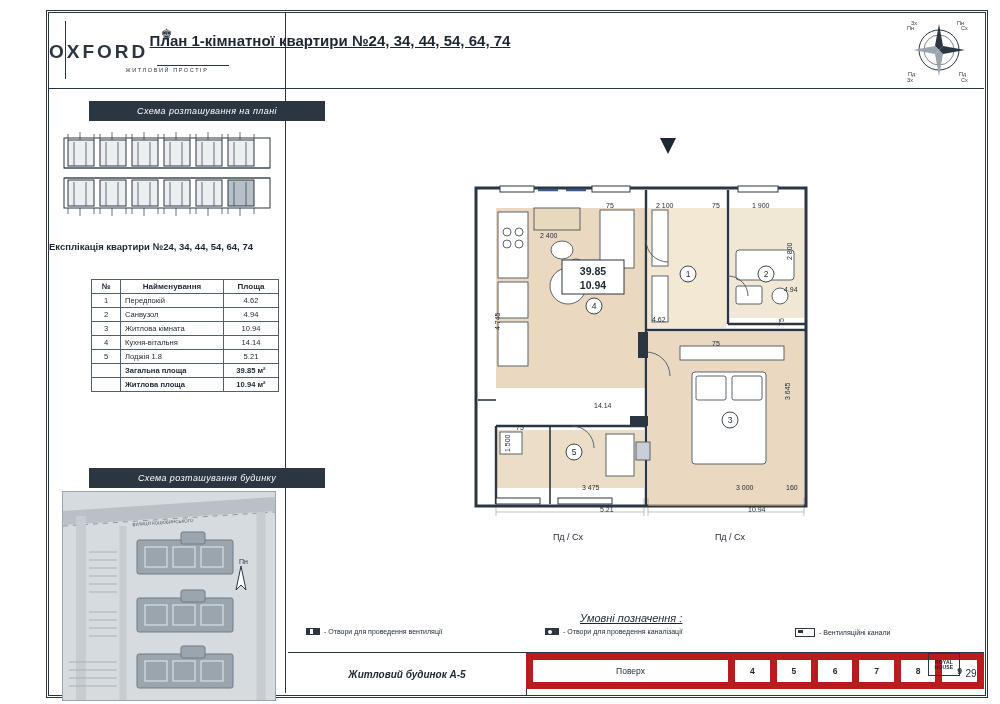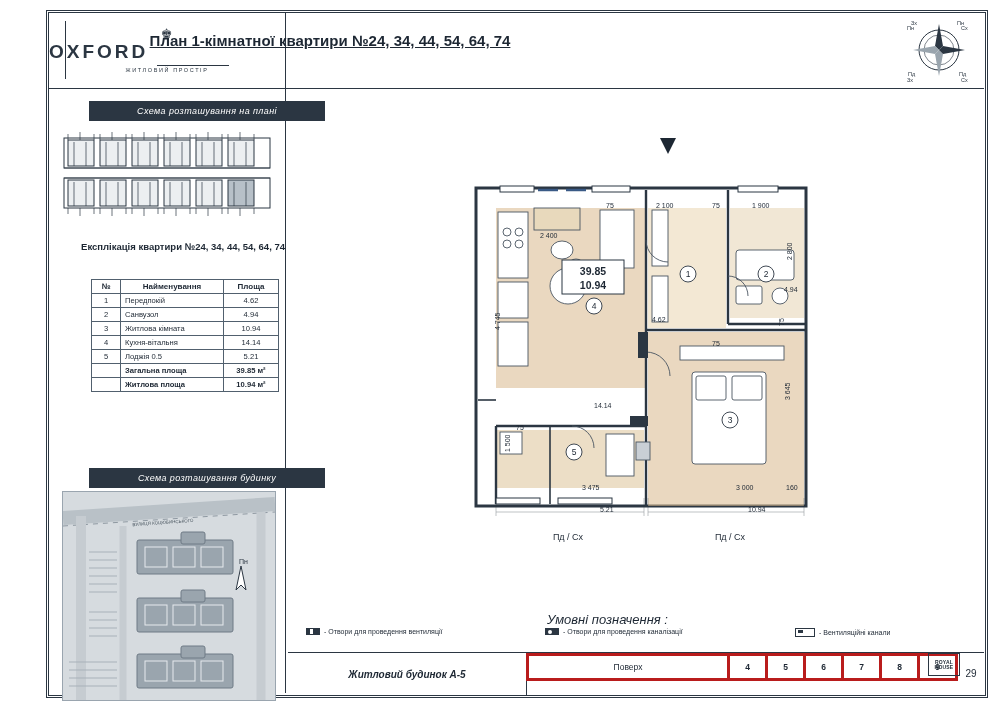--- a/index.html
+++ b/index.html
@@ -20,21 +20,21 @@
   .oxrule{position:absolute;left:108px;top:52px;width:72px;height:1px;background:#2b3642;}
   .oxsub{position:absolute;left:0;right:0;top:54px;text-align:center;font-size:5.5px;letter-spacing:1.6px;color:#2b3642;}
 
   .barlabel{position:absolute;left:12px;width:236px;height:20px;background:#2b3642;color:#fff;font-size:9px;font-style:italic;display:flex;align-items:center;justify-content:center;letter-spacing:.4px;margin-left:28px;}
   .lbl1{top:88px;}
   .lbl2{top:455px;}
 
   .keyplan{position:absolute;left:13px;top:117px;width:210px;height:88px;}
   .keyplan svg{display:block;}
 
-  .expl-title{position:absolute;left:0;top:228px;width:236px;text-align:right;font-size:9.5px;font-weight:bold;line-height:1.35;color:#1d2733;}
+  .expl-title{position:absolute;left:0;top:228px;width:236px;text-align:left;font-size:9.5px;font-weight:bold;line-height:1.35;color:#1d2733;}
 
   table.expl{position:absolute;left:42px;top:266px;width:188px;border-collapse:collapse;font-size:7.6px;}
   table.expl th,table.expl td{border:1px solid #51606e;padding:2px 3px;color:#1d2733;}
   table.expl th{font-weight:bold;font-size:8px;text-align:center;}
   table.expl td.num{text-align:center;width:22px;}
   table.expl td.area{text-align:center;width:48px;}
   table.expl td.nm{padding-left:4px;}
   table.expl tr.sum td{font-weight:bold;}
 
   .houseplan{position:absolute;left:13px;top:478px;width:212px;height:208px;background:#d9dee2;border:1px solid #9aa5af;overflow:hidden;}
@@ -42,38 +42,38 @@
   
   .headbar{position:absolute;left:286px;top:13px;width:698px;height:75px;border-bottom:1px solid #2b3642;}
   .maintitle{position:absolute;left:60px;top:32px;width:540px;text-align:center;font-size:15px;font-weight:bold;color:#1d2733;text-decoration:underline;}
 
   .compass{position:absolute;left:905px;top:16px;width:68px;height:68px;}
 
   
   .planarea{position:absolute;left:300px;top:100px;width:680px;height:500px;}
 
   
-  .legend-title{position:absolute;left:547px;top:612px;font-size:13px;font-style:italic;color:#1d2733;}
+  .legend-title{position:absolute;left:580px;top:612px;font-size:11px;font-style:italic;color:#1d2733;text-decoration:underline;}
   .legend-row{position:absolute;top:628px;font-size:7px;color:#1d2733;display:flex;align-items:center;gap:4px;}
   .lg1{left:306px;}
   .lg2{left:545px;}
   .lg3{left:795px;}
   .swatch1{width:14px;height:7px;background:#2b3642;position:relative;}
   .swatch1:after{content:"";position:absolute;left:4px;top:1px;width:3px;height:5px;background:#fff;}
   .swatch2{width:14px;height:7px;background:#2b3642;position:relative;}
   .swatch2:after{content:"";position:absolute;left:3px;top:1.5px;width:4px;height:4px;background:#fff;border-radius:50%;}
   .swatch3{width:18px;height:7px;border:1.2px solid #2b3642;background:#fff;position:relative;}
   .swatch3:after{content:"";position:absolute;left:2px;top:1px;width:5px;height:3px;background:#2b3642;}
 
   
   .bottom{position:absolute;left:288px;top:652px;width:696px;height:42px;border-top:1px solid #2b3642;}
   .bt-left{position:absolute;left:0;top:0;width:238px;height:42px;border-right:1px solid #2b3642;display:flex;align-items:center;justify-content:center;}
   .bt-left span{font-size:10px;font-style:italic;font-weight:bold;color:#1d2733;}
   table.bt{position:absolute;left:238px;top:0;border-collapse:collapse;font-size:8.5px;}
-  table.bt td{border:3px solid #b91c1c;height:20px;text-align:center;color:#1d2733;}
+  table.bt td{border:7px solid #b91c1c;height:20px;text-align:center;color:#1d2733;}
   table.bt td.lab{width:196px;font-size:8.5px;}
   table.bt td.v{width:33px;font-weight:bold;}
   .rh{position:absolute;left:928px;top:653px;width:30px;height:21px;border:1px solid #2b3642;display:flex;flex-direction:column;align-items:center;justify-content:center;line-height:1;}
   .rh b{font-size:5px;letter-spacing:.2px;}
   .pgnum{position:absolute;left:958px;top:653px;width:26px;height:41px;display:flex;align-items:center;justify-content:center;font-size:10px;}
 </style>
 </head>
 <body>
 
 <div id="sheet">
@@ -155,21 +155,21 @@
           <td class="nm">Житлова кімната</td>
           <td class="area">10.94</td>
         </tr>
         <tr>
           <td class="num">4</td>
           <td class="nm">Кухня-вітальня</td>
           <td class="area">14.14</td>
         </tr>
         <tr>
           <td class="num">5</td>
-          <td class="nm">Лоджія 0.5</td>
+          <td class="nm">Лоджія 1.8</td>
           <td class="area">5.21</td>
         </tr>
         <tr class="sum">
           <td class="num"></td>
           <td class="nm">Загальна площа</td>
           <td class="area">39.85 м²</td>
         </tr>
         <tr class="sum">
           <td class="num"></td>
           <td class="nm">Житлова площа</td>

